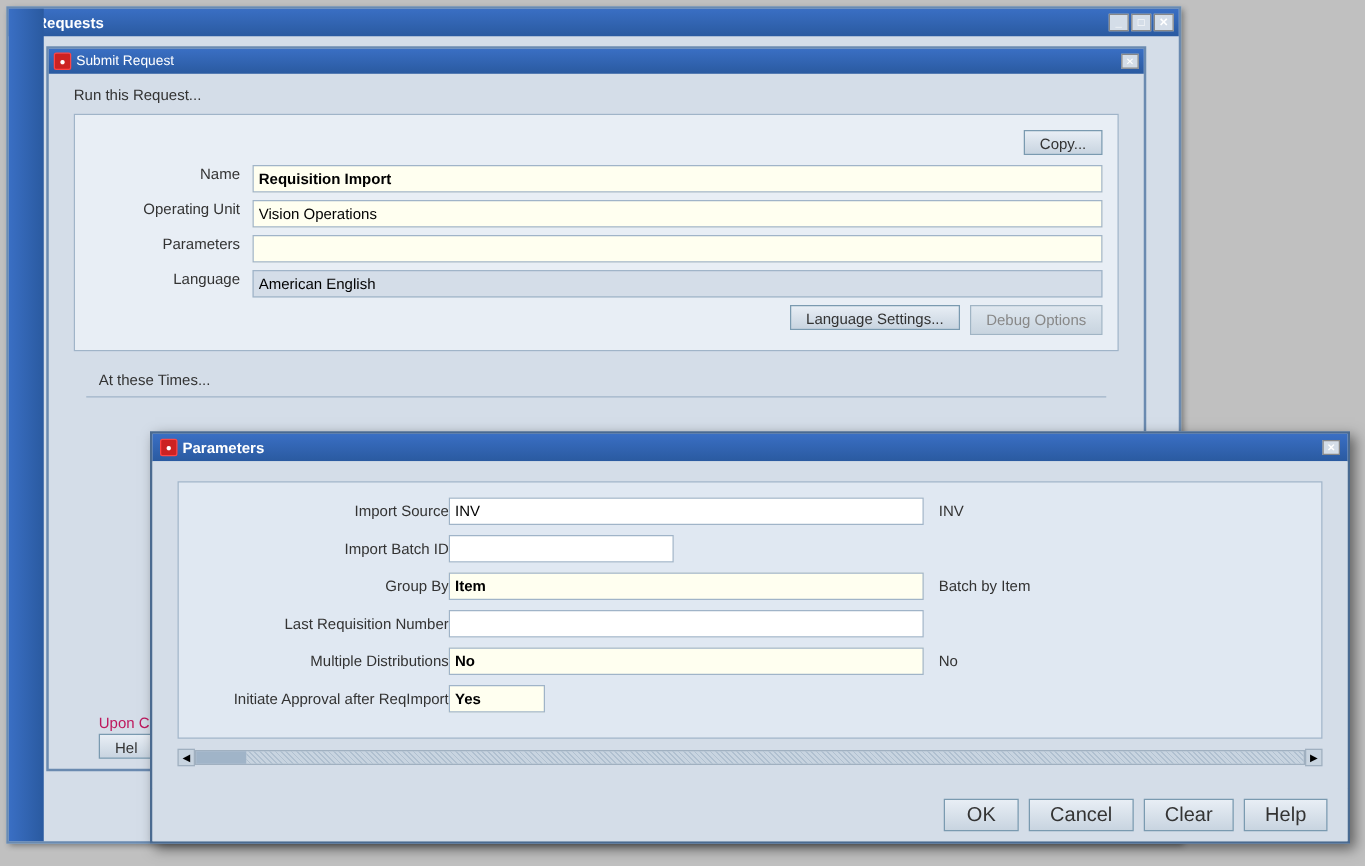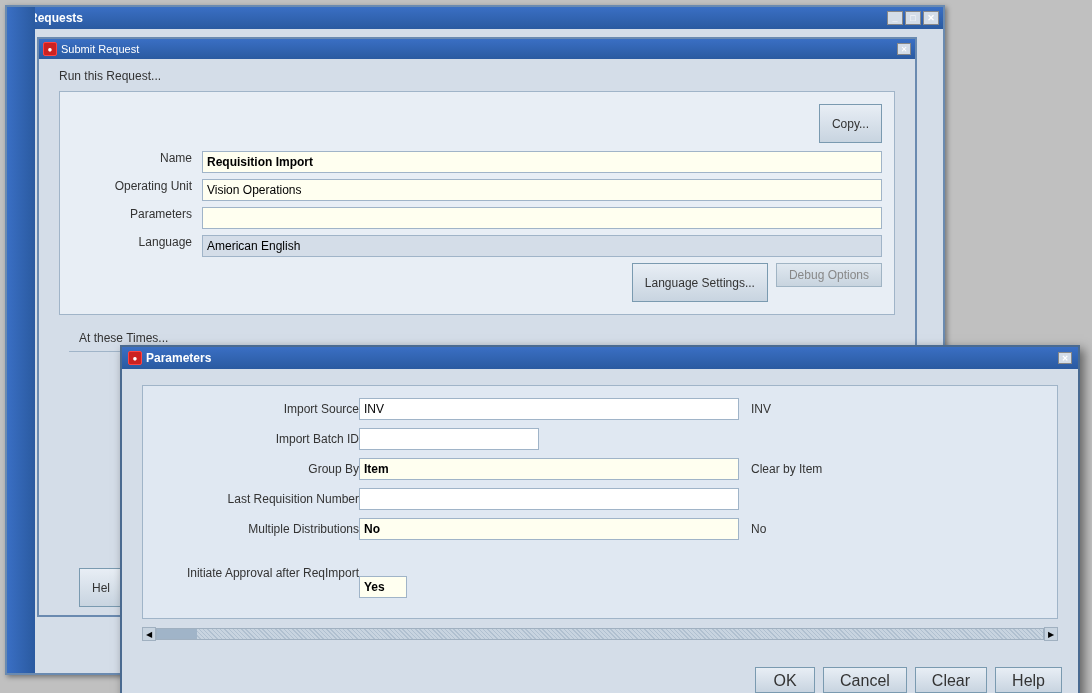--- a/index.html
+++ b/index.html
@@ -163,21 +163,21 @@
       background: #d4dde8;
     }
 
     .btn {
       background: linear-gradient(to bottom, #e8eef5, #c8d4e0);
       border: 1px solid #7a9ab0;
       padding: 3px 12px;
       font-size: 12px;
       cursor: pointer;
       color: #333;
-      height: 39px;
+      height: 20px;
     }
 
     .btn-disabled {
       background: linear-gradient(to bottom, #e0e8f0, #c8d4df);
       border: 1px solid #a0b4c4;
       padding: 3px 12px;
       font-size: 12px;
       color: #888;
       height: 24px;
       cursor: default;
@@ -411,37 +411,37 @@
       </div>
 
       <div class="params-row">
         <div class="params-label">Import Batch ID</div>
         <input class="params-input" type="text" value="" style="width: 180px;">
       </div>
 
       <div class="params-row">
         <div class="params-label">Group By</div>
         <input class="params-input yellow" type="text" value="Item" style="">
-        <span class="params-value-hint">Clear by Item</span>
+        <span class="params-value-hint">Batch by Item</span>
       </div>
 
       <div class="params-row">
         <div class="params-label">Last Requisition Number</div>
         <input class="params-input" type="text" value="" style="">
       </div>
 
       <div class="params-row">
         <div class="params-label">Multiple Distributions</div>
         <input class="params-input yellow" type="text" value="No" style="">
         <span class="params-value-hint">No</span>
       </div>
 
       <div class="params-row">
         <div class="params-label">Initiate Approval after ReqImport</div>
-        <input class="params-input yellow-yes" type="text" value="Yes" style="width: 48px; background: rgb(255, 255, 240); font-weight: bold; margin-top: 28px;">
+        <input class="params-input yellow-yes" type="text" value="Yes" style="width: 77px; background: rgb(255, 255, 240); font-weight: bold;">
       </div>
 
     </div>
 
     <div style="display:flex; align-items:center; height:14px; margin: 2px 0;">
       <div style="width:14px; height:14px; background:#c8d4e0; border:1px solid #a0b0c0; display:flex; align-items:center; justify-content:center; font-size:8px; cursor:pointer;">◀</div>
       <div style="flex:1; height:12px; background:#c8d4e0; border:1px solid #a0b0c0; position:relative;">
         <div style="position:absolute; left:0; top:0; width:40px; height:100%; background:#a0b4c8;"></div>
         <div style="position:absolute; left:40px; top:0; right:0; height:100%; background:repeating-linear-gradient(45deg, transparent, transparent 2px, #b0c0d0 2px, #b0c0d0 3px);"></div>
       </div>

